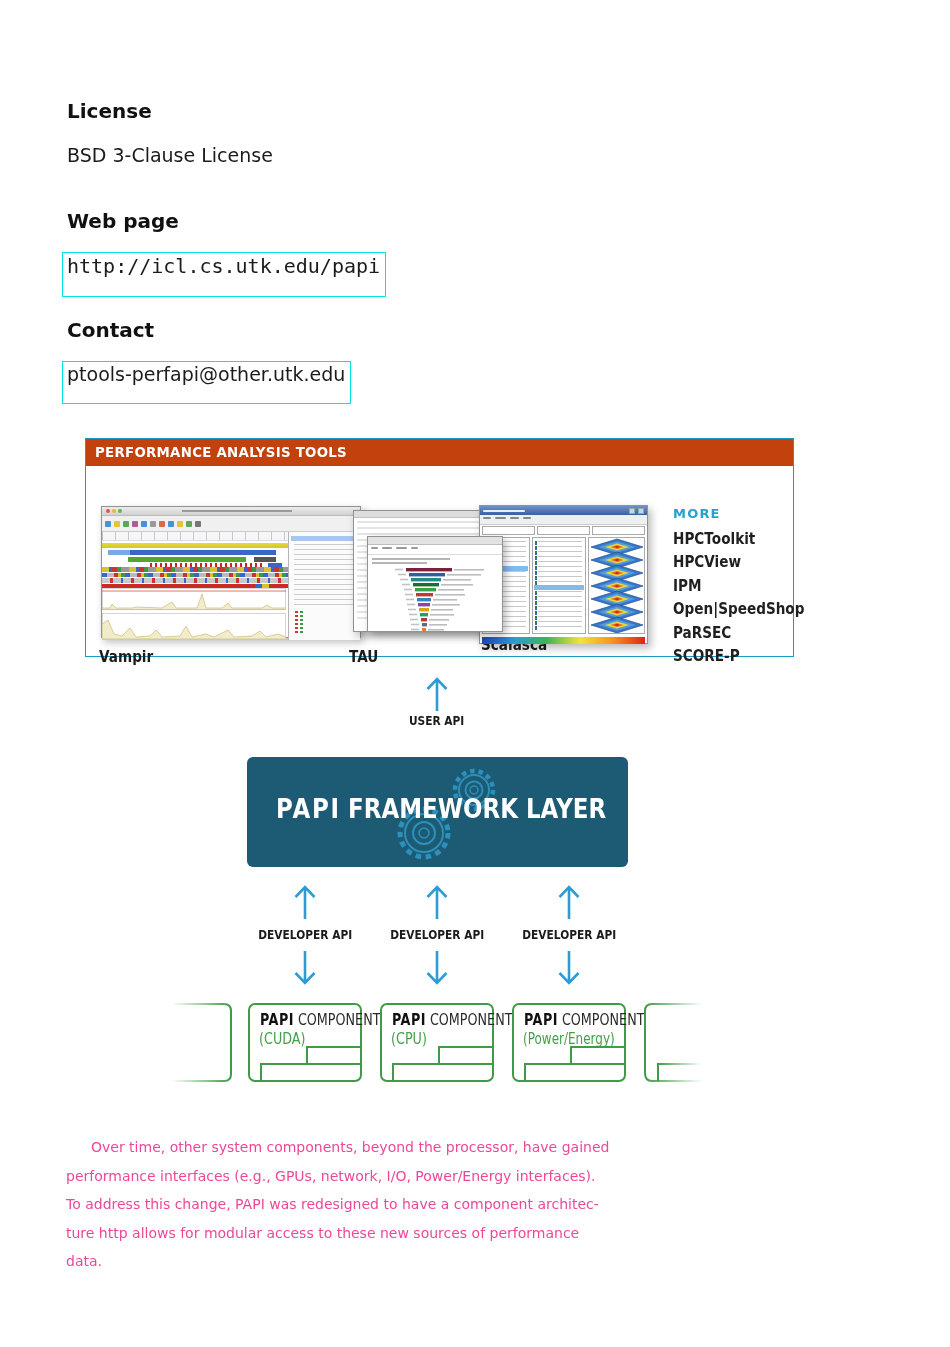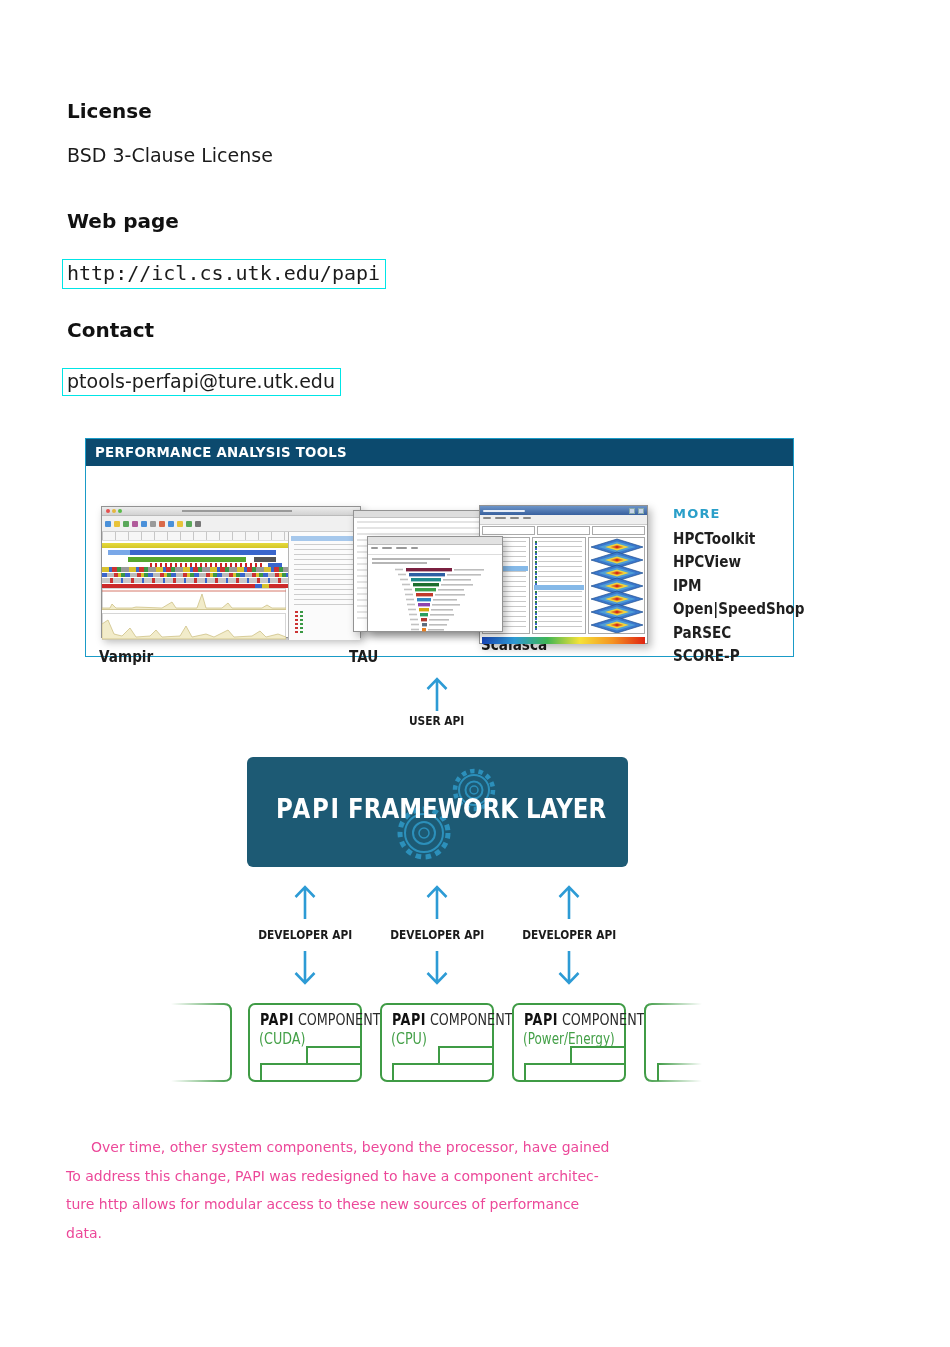--- a/index.html
+++ b/index.html
@@ -2,29 +2,29 @@
 <html><head>
 <meta charset="utf-8">
 <style>
   html,body{margin:0;padding:0;background:#fff;}
   .page{position:relative;width:950px;height:1303px;background:#ffffff;
         font-family:"DejaVu Sans",sans-serif;color:#1b1b1b;overflow:hidden;}
   .abs{position:absolute;}
   
   .sec-h{font-size:20px;font-weight:bold;color:#111;}
   .body-t{font-size:19px;}
-  .linkbox{display:inline-block;border:1.5px solid #00e5e6;padding:1px 5px 3px 4px;
-           color:#1b1b1b;text-decoration:none;font-size:19px;margin-top:7px;}
+  .linkbox{display:inline-block;border:1.5px solid #00e5e6;padding:1px 5px 18px 4px;
+           color:#1b1b1b;text-decoration:none;font-size:19px;}
   .mono{font-family:"DejaVu Sans Mono",monospace;font-size:20px;}
   
   .cond{display:inline-block;transform:scaleX(.85);transform-origin:0 50%;white-space:nowrap;}
   .condc{display:inline-block;transform:scaleX(.85);transform-origin:50% 50%;white-space:nowrap;}
   
   .tools-panel{left:85px;top:438px;width:707px;height:217px;border:1px solid #1a9bc7;background:#fff;}
-  .tools-header{height:27px;background:#0c4a6e;color:#fff;font-weight:bold;font-size:14.5px;
+  .tools-header{height:27px;background:#c2410c;color:#fff;font-weight:bold;font-size:14.5px;
                 line-height:27px;padding-left:9px;letter-spacing:.3px;}
   .tools-body{position:relative;height:189px;}
   .win{position:absolute;background:#fff;border:1px solid #929292;box-shadow:3px 4px 8px rgba(0,0,0,.28);}
   .shot-label{position:absolute;font-size:16px;font-weight:600;color:#1c1c1c;}
   
   .v-title{height:8px;background:linear-gradient(#ececec,#d2d2d2);border-bottom:1px solid #bbb;position:relative;}
   .dot{position:absolute;top:2px;width:4px;height:4px;border-radius:50%;}
   .v-tools{height:11px;background:#f0f0f0;border-bottom:1px solid #ccc;display:flex;gap:3px;
            padding:2px 3px;align-items:center;}
   .chip{width:6px;height:6px;border-radius:1px;}
@@ -99,21 +99,21 @@
 </head>
 <body>
 
 <div class="page">
 
   <div class="abs sec-h" style="left:67px;top:99px;">License</div>
   <div class="abs body-t" style="left:67px;top:144px;">BSD 3-Clause License</div>
   <div class="abs sec-h" style="left:67px;top:209px;">Web page</div>
   <a class="abs linkbox mono" style="left:62px;top:252px;">http://icl.cs.utk.edu/papi</a>
   <div class="abs sec-h" style="left:67px;top:318px;">Contact</div>
-  <a class="abs linkbox" style="left:62px;top:361px;">ptools-perfapi@ture.utk.edu</a>
+  <a class="abs linkbox" style="left:62px;top:361px;">ptools-perfapi@other.utk.edu</a>
 
   <div class="abs tools-panel">
     <div class="tools-header">
       <span class="cond" style="transform:scaleX(.92);">PERFORMANCE ANALYSIS TOOLS</span>
     </div>
     <div class="tools-body">
 
       <div class="win" style="left:15px;top:40px;width:258px;height:130px;z-index:1;">
         <div class="v-title">
           <i class="dot" style="left:4px;background:#e5504e;"></i>
@@ -393,20 +393,21 @@
     </linearGradient>
       </defs>
     <g fill="none" stroke="url(#gr)" stroke-width="2">
       <path d="M58 1 H8 Q1 1 1 8 V70 Q1 78 8 78 H58"></path>
       <path d="M14 78 V61 H58"></path>
     </g>
   </svg>
 
   <div class="abs para">
     <div>Over time, other system components, beyond the processor, have gained</div>
+    <div>performance interfaces (e.g., GPUs, network, I/O, Power/Energy interfaces).</div>
     <div>To address this change, PAPI was redesigned to have a component architec-</div>
     <div>ture http allows for modular access to these new sources of performance</div>
     <div>data.</div>
   </div>
 
   <div class="abs red-marker"></div>
 
 </div>
 
 </body></html>

